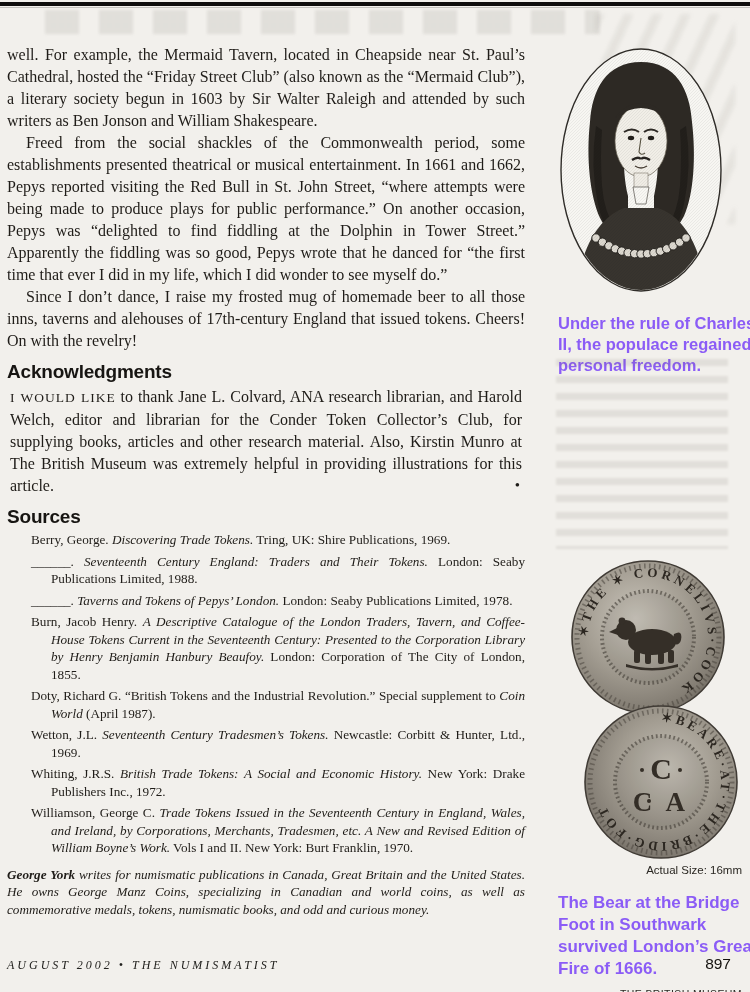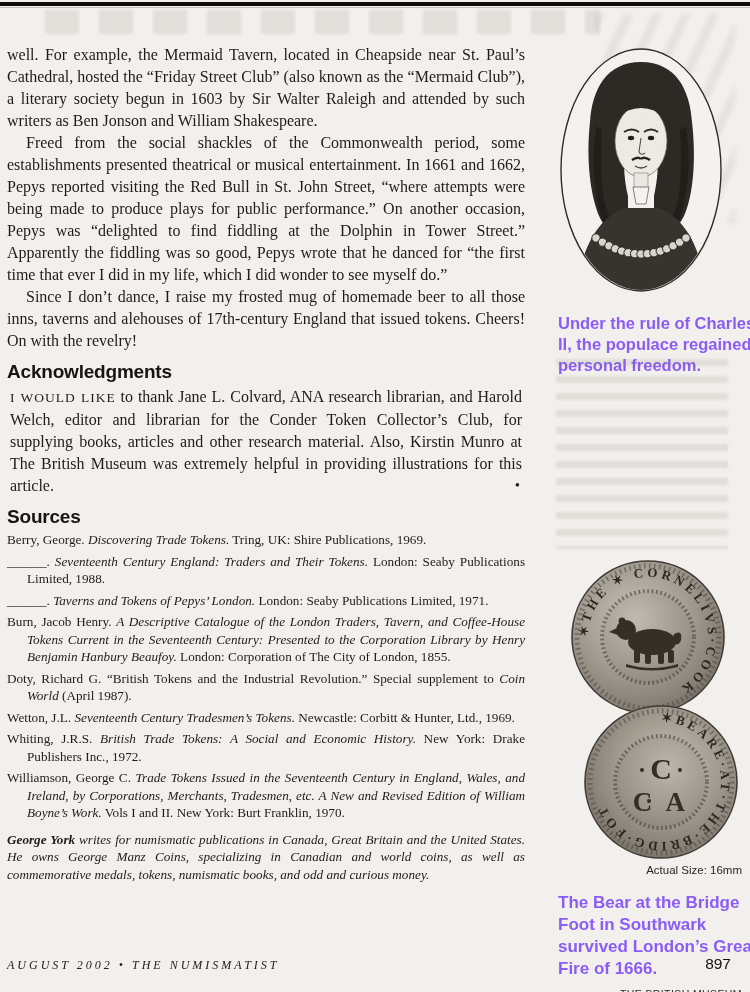--- a/index.html
+++ b/index.html
@@ -24,21 +24,21 @@
   .main-col{position:absolute;left:7px;top:44px;width:518px;}
   .body-p{margin:0;font-size:16px;line-height:22px;text-align:justify;}
   .body-p.indent{text-indent:19px;}
 
   h2.sec{font-family:"Liberation Sans",sans-serif;font-weight:bold;font-size:19px;
          margin:9px 0 3px 0;color:#171512;letter-spacing:-0.2px;}
   .ack{position:relative;margin:3px;font-size:16px;line-height:22px;text-align:justify;}
   .sc{font-size:13.5px;letter-spacing:1px;}
   .endmark{position:absolute;right:2px;bottom:1px;font-size:15px;}
 
-  #sources-list{margin-top:2px;}
+  #sources-list{margin-top:2px;margin-left:24px;}
   .src{margin:0 0 4px 0;font-size:13.2px;line-height:17.5px;text-align:justify;
        padding-left:20px;text-indent:-20px;}
   .src em{font-style:italic;}
 
   .bio{margin:9px 0 0 0;font-size:13.2px;line-height:17.5px;font-style:italic;text-align:justify;}
   .bio-lead{font-weight:bold;}
 
   .side-col{position:absolute;left:544px;top:44px;width:202px;height:912px;}
   .portrait-wrap{position:absolute;top:2px;left:14px;width:166px;height:250px;}
   .cap{font-family:"Liberation Sans",sans-serif;font-weight:bold;color:#8b5cf6;margin:11px;}
@@ -73,21 +73,21 @@
       <p class="body-p indent">Since I don’t dance, I raise my frosted mug of homemade beer to all those inns, taverns and alehouses of 17th-century England that issued tokens. Cheers! On with the revelry!</p>
     </div>
 
   <h2 class="sec">Acknowledgments</h2>
   <p class="ack"><span class="sc">I WOULD LIKE</span><span> to thank Jane L. Colvard, ANA research librarian, and Harold Welch, editor and librarian for the Conder Token Collector’s Club, for supplying books, articles and other research material. Also, Kirstin Munro at The British Museum was extremely helpful in providing illustrations for this article.</span><span class="endmark">•</span></p>
 
   <h2 class="sec">Sources</h2>
   <div id="sources-list">
       <p class="src"><span>Berry, George. </span><em>Discovering Trade Tokens.</em><span> Tring, UK: Shire Publications, 1969.</span></p>
       <p class="src"><span>______. </span><em>Seventeenth Century England: Traders and Their Tokens.</em><span> London: Seaby Publications Limited, 1988.</span></p>
-      <p class="src"><span>______. </span><em>Taverns and Tokens of Pepys’ London.</em><span> London: Seaby Publications Limited, 1971.</span></p>
+      <p class="src"><span>______. </span><em>Taverns and Tokens of Pepys’ London.</em><span> London: Seaby Publications Limited, 1978.</span></p>
       <p class="src"><span>Burn, Jacob Henry. </span><em>A Descriptive Catalogue of the London Traders, Tavern, and Coffee-House Tokens Current in the Seventeenth Century: Presented to the Corporation Library by Henry Benjamin Hanbury Beaufoy.</em><span> London: Corporation of The City of London, 1855.</span></p>
       <p class="src"><span>Doty, Richard G. “British Tokens and the Industrial Revolution.” Special supplement to </span><em>Coin World</em><span> (April 1987).</span></p>
       <p class="src"><span>Wetton, J.L. </span><em>Seventeenth Century Tradesmen’s Tokens.</em><span> Newcastle: Corbitt &amp; Hunter, Ltd., 1969.</span></p>
       <p class="src"><span>Whiting, J.R.S. </span><em>British Trade Tokens: A Social and Economic History.</em><span> New York: Drake Publishers Inc., 1972.</span></p>
       <p class="src"><span>Williamson, George C. </span><em>Trade Tokens Issued in the Seventeenth Century in England, Wales, and Ireland, by Corporations, Merchants, Tradesmen, etc. A New and Revised Edition of William Boyne’s Work.</em><span> Vols I and II. New York: Burt Franklin, 1970.</span></p>
     </div>
 
   <p class="bio"><span class="bio-lead">George York</span><span> writes for numismatic publications in Canada, Great Britain and the United States. He owns George Manz Coins, specializing in Canadian and world coins, as well as commemorative medals, tokens, numismatic books, and odd and curious money.</span></p>
 </div>
 

